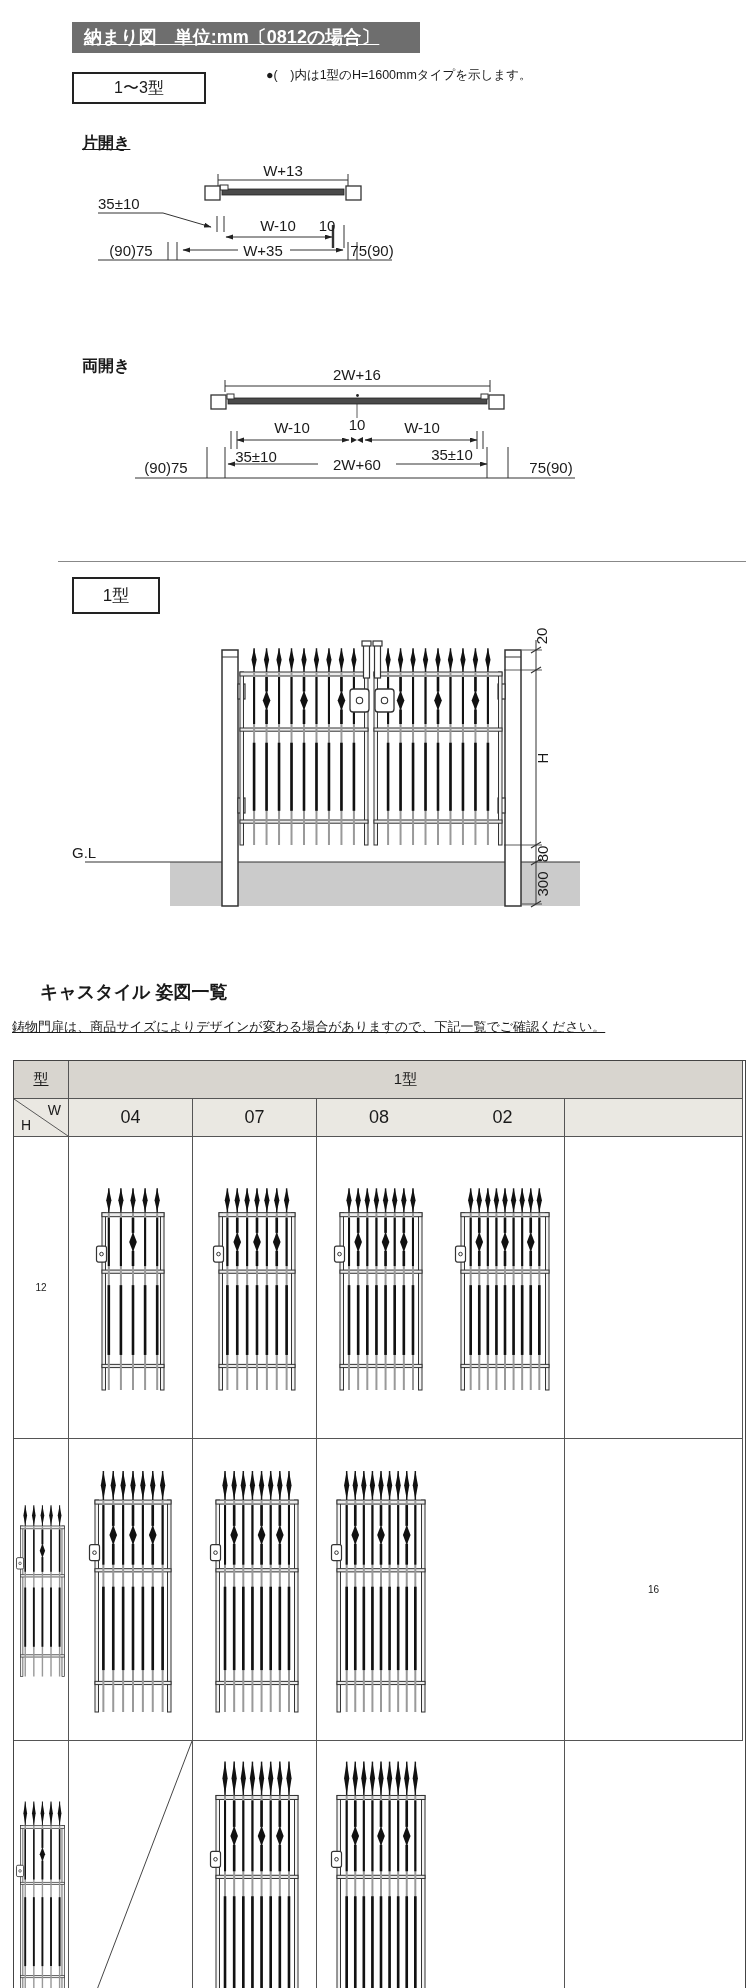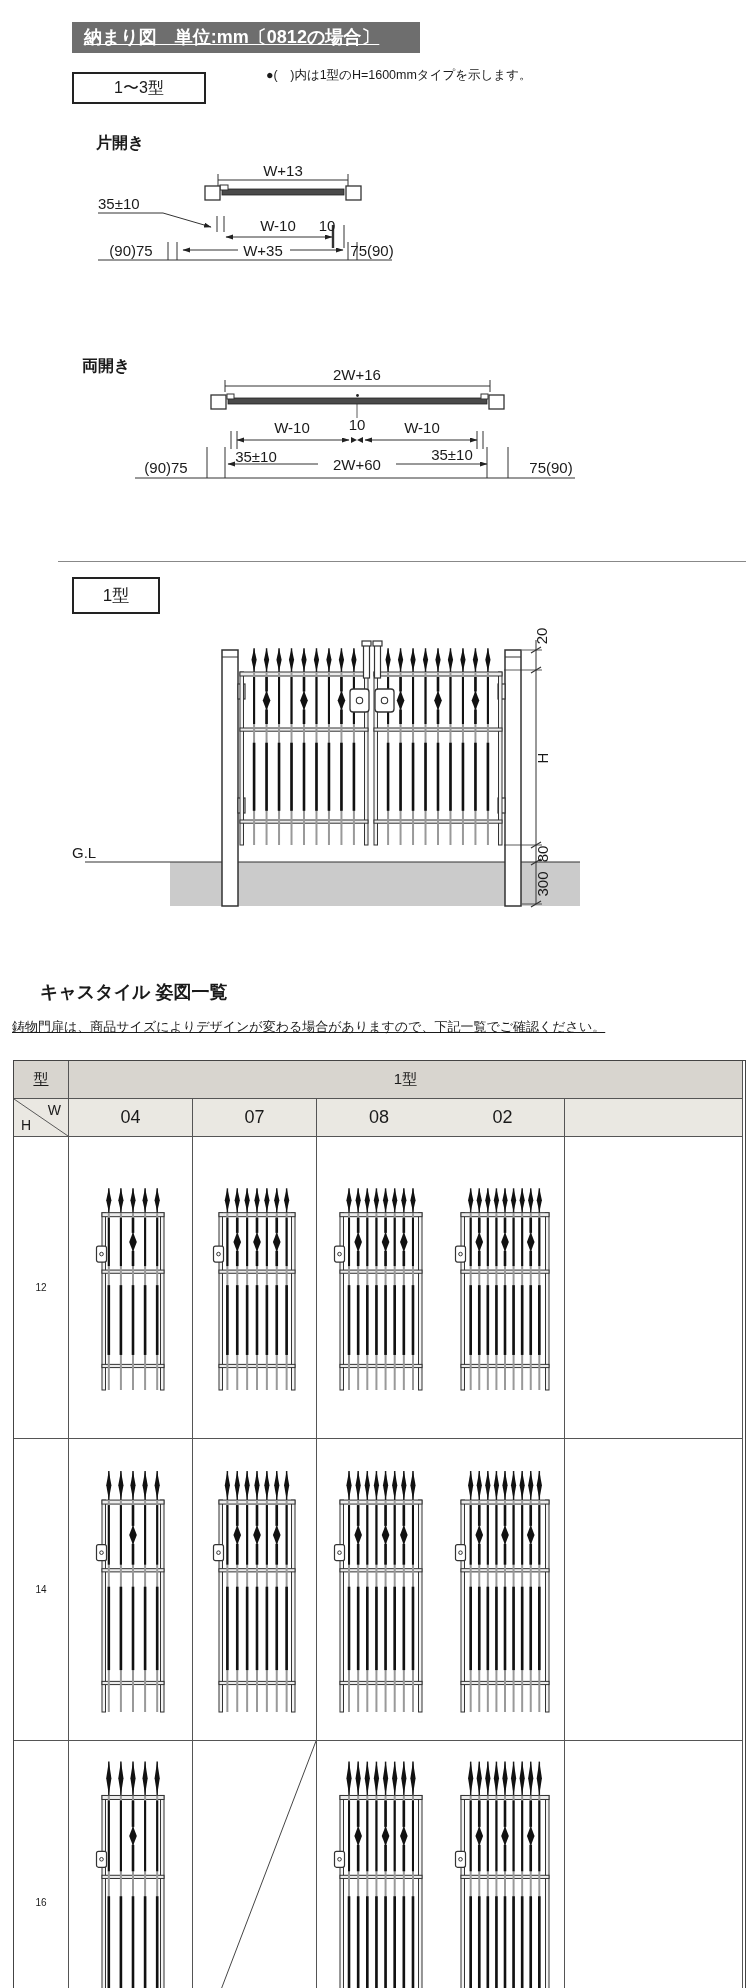--- a/index.html
+++ b/index.html
@@ -44,21 +44,21 @@
 
 <div class="abs title-bar">
   <span>納まり図　単位:mm〔0812の場合〕</span>
 </div>
 
 <div class="abs range-box">
   <span>1〜3型</span>
 </div>
 <div class="abs range-note">●(　)内は1型のH=1600mmタイプを示します。</div>
 
-<div class="abs sec-label" style="left:96px;top:133px;">片開き</div>
+<div class="abs sec-label" style="left:82px;top:133px;text-decoration:underline;">片開き</div>
 
 <svg class="abs" style="left:90px;top:145px;" width="310" height="125" viewBox="90 145 310 125">
   <defs>
     <marker id="arr1" markerWidth="8" markerHeight="6" refX="7" refY="2.5" orient="auto-start-reverse">
       <path d="M0,0 L7.5,2.5 L0,5 Z" fill="#222"></path>
     </marker>
   </defs>
   <g stroke="#333" stroke-width="1" fill="none">
     <path d="M218,180 H348"></path>
       <path d="M218,174 V186"></path>
@@ -531,23 +531,20 @@
         <line x1="87.32" y1="29.675" x2="87.32" y2="207" stroke="#999" stroke-width="2"></line>
         <line x1="87.32" y1="5.321" x2="87.32" y2="29.675" stroke="#222" stroke-width="1.5"></line>
         <path d="M87.32 5.321 L89.91999999999999 17.22125 L87.32 29.1215 L84.72 17.22125 Z" fill="#111"></path>
         <line x1="87.32" y1="34.675" x2="87.32" y2="83.075" stroke="#111" stroke-width="2.1"></line>
         <line x1="87.32" y1="102.163" x2="87.32" y2="171.945" stroke="#111" stroke-width="2.6"></line>
         <rect x="3.5" y="63.075" width="10" height="16" rx="2" fill="#fff" stroke="#333" stroke-width="1.2"></rect>
         <circle cx="8.5" cy="71.075" r="1.8" fill="none" stroke="#333" stroke-width="1"></circle>
       </svg>
     </div>
     <div class="cell gcell"></div>
-    <div class="cell hlabel">
-      <span>14</span>
-    </div>
     <div class="cell gcell">
       <svg width="76" height="249" viewBox="0 0 76 249">
         <rect x="9" y="35.075" width="3.5" height="211.925" fill="#f4f4f4" stroke="#333" stroke-width="1"></rect>
         <rect x="67.5" y="35.075" width="3.5" height="211.925" fill="#f4f4f4" stroke="#333" stroke-width="1"></rect>
         <rect x="9" y="35.075" width="62" height="4" fill="#ececec" stroke="#333" stroke-width="1"></rect>
         <rect x="9" y="103.675" width="62" height="3.2" fill="#ececec" stroke="#333" stroke-width="1"></rect>
         <rect x="9" y="216.375" width="62" height="3.2" fill="#ececec" stroke="#333" stroke-width="1"></rect>
         <line x1="15.82" y1="35.075" x2="15.82" y2="247" stroke="#999" stroke-width="2"></line>
         <line x1="15.82" y1="5.969" x2="15.82" y2="35.075" stroke="#222" stroke-width="1.5"></line>
         <path d="M15.82 5.969 L18.42 20.191250000000004 L15.82 34.4135 L13.22 20.191250000000004 Z" fill="#111"></path>

